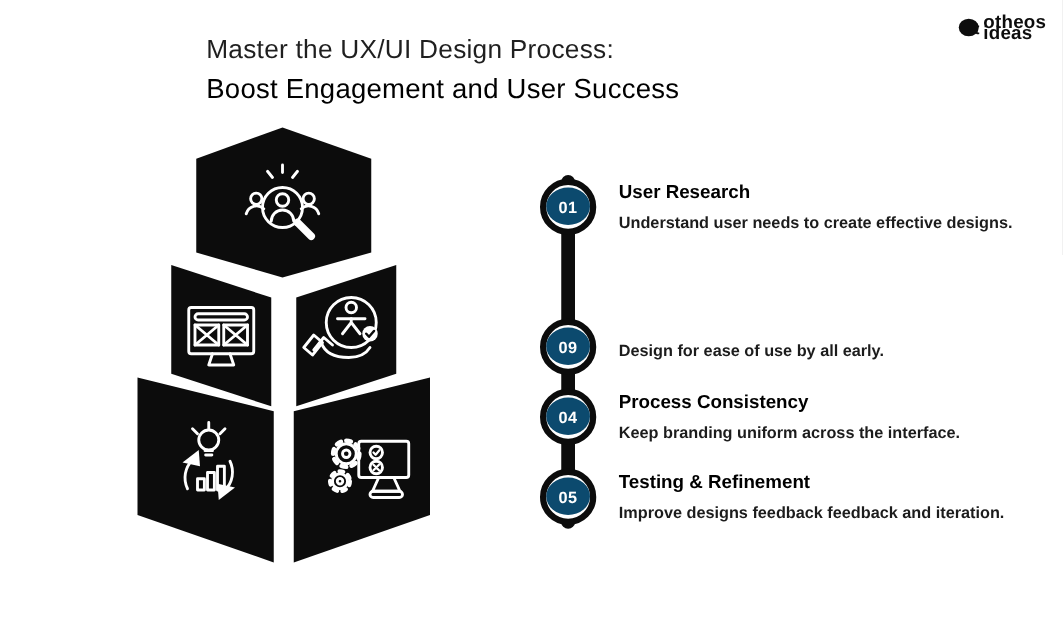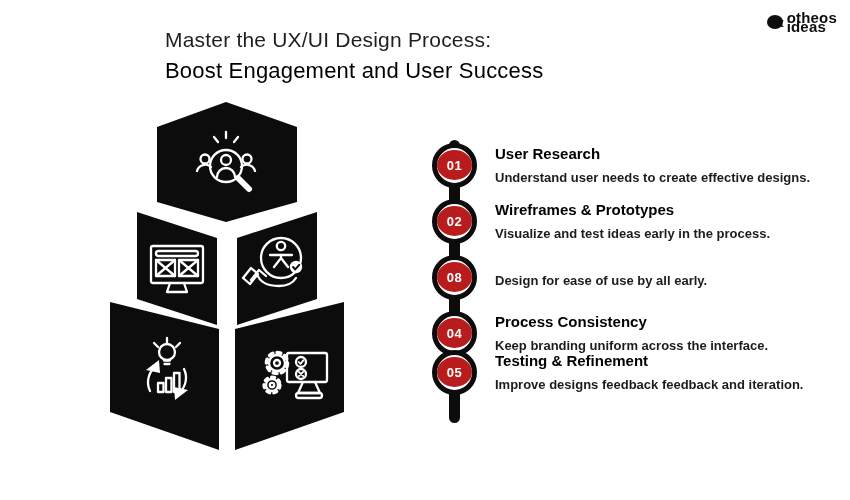--- a/index.html
+++ b/index.html
@@ -23,21 +23,21 @@
   .pyr-icon{stroke:#ffffff;stroke-width:2.3;fill:none;stroke-linecap:round;stroke-linejoin:round;}
   
   .steps{position:absolute;left:432px;top:137px;width:400px;height:290px;}
   .timeline-bar{position:absolute;left:17px;top:3px;width:11px;height:283px;background:#0c0c0c;border-radius:6px;}
   .step{position:absolute;left:0;height:56px;width:400px;display:flex;align-items:center;}
   .step-circle{
     position:relative;width:35px;height:35px;border:5px solid #0c0c0c;border-radius:50%;
     background:#ffffff;flex:0 0 auto;display:flex;align-items:center;justify-content:center;
   }
   .step-disc{
-    width:54px;height:30px;border-radius:50%;background:#b91c1c;color:#fff;
+    width:54px;height:30px;border-radius:50%;background:#0c4a6e;color:#fff;
     display:flex;align-items:center;justify-content:center;
     font-size:13px;font-weight:700;letter-spacing:.5px;
   }
   .step-text{margin-left:18px;}
   .step-title{font-size:15px;font-weight:700;color:#000;line-height:18px;}
   .step-desc{font-size:13px;font-weight:700;color:#1c1c1c;line-height:17px;margin-top:6px;}
 </style>
 </head>
 <body>
 
@@ -137,50 +137,41 @@
     <div class="step" style="top:0px">
       <div class="step-circle">
         <div class="step-disc">01</div>
       </div>
       <div class="step-text">
         <div class="step-title">User Research</div>
         <div class="step-desc">Understand user needs to create effective designs.</div>
       </div>
     </div>
 
-    <div class="step" style="top:56px">
-      <div class="step-circle">
-        <div class="step-disc">02</div>
-      </div>
-      <div class="step-text">
-        <div class="step-title">Wireframes &amp; Prototypes</div>
-        <div class="step-desc">Visualize and test ideas early in the process.</div>
-      </div>
-    </div>
 
     <div class="step" style="top:112px">
       <div class="step-circle">
-        <div class="step-disc">08</div>
+        <div class="step-disc">09</div>
       </div>
       <div class="step-text">
         <div class="step-desc">Design for ease of use by all early.</div>
       </div>
     </div>
 
     <div class="step" style="top:168px">
       <div class="step-circle">
         <div class="step-disc">04</div>
       </div>
       <div class="step-text">
         <div class="step-title">Process Consistency</div>
         <div class="step-desc">Keep branding uniform across the interface.</div>
       </div>
     </div>
 
-    <div class="step" style="top:207px">
+    <div class="step" style="top:232px">
       <div class="step-circle">
         <div class="step-disc">05</div>
       </div>
       <div class="step-text">
         <div class="step-title">Testing &amp; Refinement</div>
         <div class="step-desc">Improve designs feedback feedback and iteration.</div>
       </div>
     </div>
   </div>
 

